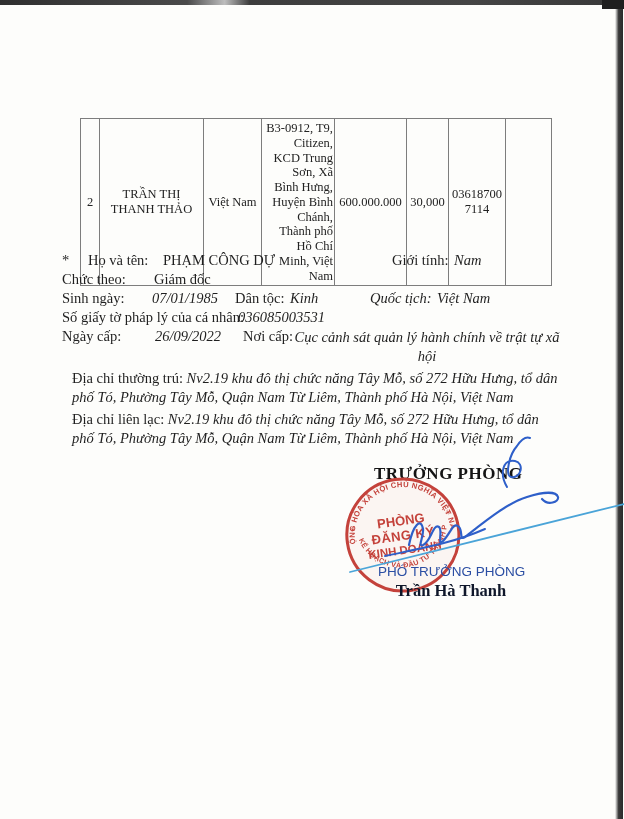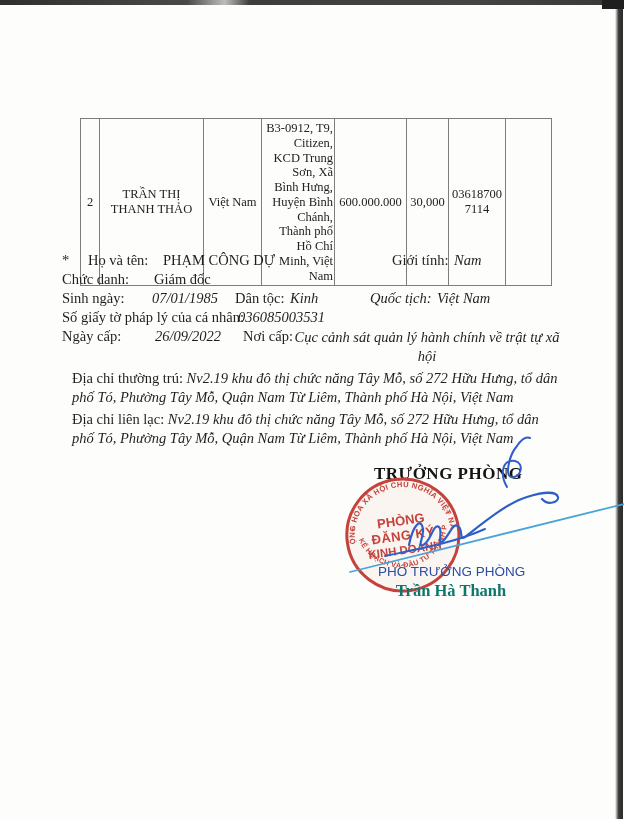--- a/index.html
+++ b/index.html
@@ -38,21 +38,21 @@
   .para{margin-top:3px;line-height:19px;margin-left:10px;}
 
   
   .truong-phong{position:absolute;left:374px;top:464px;width:160px;
     font-weight:bold;font-size:17px;letter-spacing:.5px;color:#141414;white-space:nowrap;}
   .stamp{position:absolute;left:341px;top:475px;transform:rotate(-8deg);}
   .sig-svg{position:absolute;left:325px;top:425px;pointer-events:none;}
   .pho-truong-phong{position:absolute;left:378px;top:564px;width:146px;text-align:right;
     font-family:"Liberation Sans",sans-serif;font-size:13.5px;color:#2b4ea3;white-space:nowrap;}
   .signer-name{position:absolute;left:378px;top:581px;width:146px;text-align:center;
-    font-weight:bold;font-size:16.5px;color:#0f766e;white-space:nowrap;}
+    font-weight:bold;font-size:16.5px;color:#0f172a;white-space:nowrap;}
 </style>
 </head>
 <body>
 
 <div class="page">
 
   <div class="scan-top"></div>
   <div class="scan-right"></div>
   <div class="scan-corner"></div>
 
@@ -85,21 +85,21 @@
 
     <div class="line">
       <span style="left:0">*</span>
       <span style="left:26px">Họ và tên:</span>
       <span style="left:101px">PHẠM CÔNG DỰ</span>
       <span style="left:330px">Giới tính:</span>
       <span style="left:392px" class="val">Nam</span>
     </div>
 
     <div class="line">
-      <span style="left:0">Chức danh:</span>
+      <span style="left:0">Chức theo:</span>
       <span style="left:92px">Giám đốc</span>
     </div>
 
     <div class="line">
       <span style="left:0">Sinh ngày:</span>
       <span style="left:90px" class="val">07/01/1985</span>
       <span style="left:173px">Dân tộc:</span>
       <span style="left:228px" class="val">Kinh</span>
       <span style="left:308px" class="val">Quốc tịch:</span>
       <span style="left:375px" class="val">Việt Nam</span>

